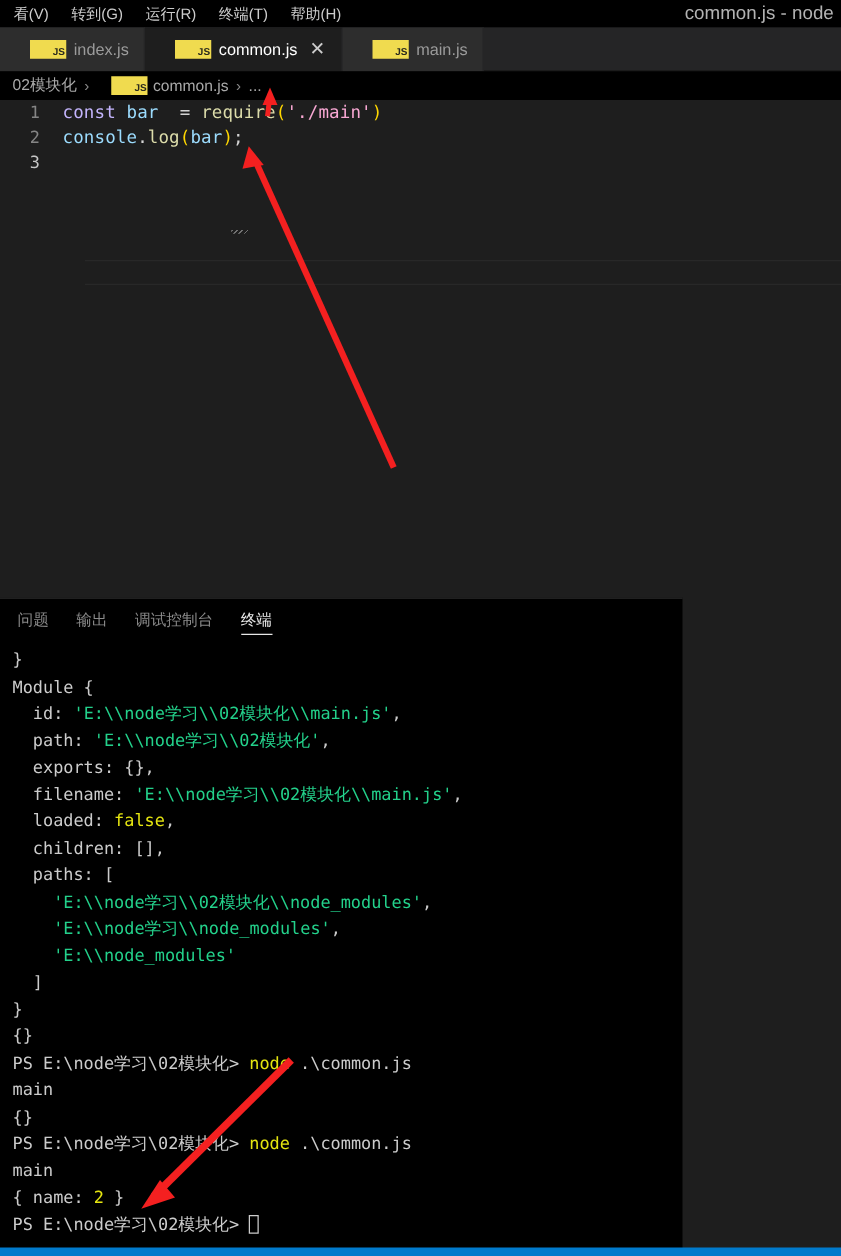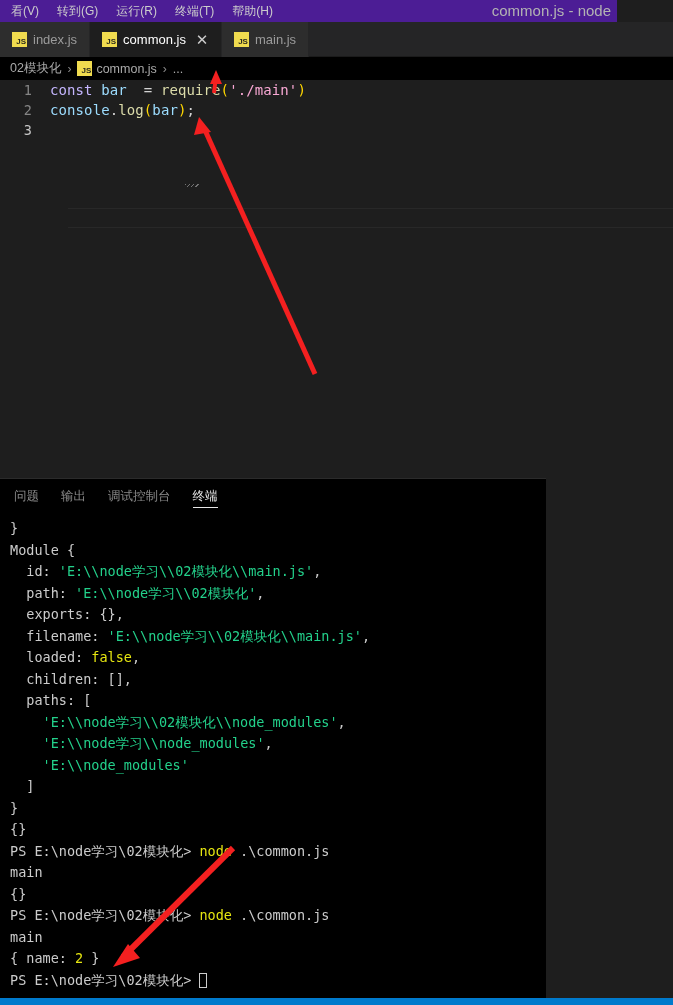--- a/index.html
+++ b/index.html
@@ -6,22 +6,22 @@
   html, body {
     width: 673px; height: 1005px;
     background: #1e1e1e;
     font-family: "Liberation Sans", sans-serif;
     overflow: hidden;
   }
   #app { position: relative; width: 673px; height: 1005px; background: #1e1e1e; }
 
   
   .titlebar {
-    position: absolute; top: 0; left: 0; width: 617px; height: 22px;
-    background: #4c1d95; display: flex; align-items: center;
+    position: absolute; top: 0; left: 0; width: 673px; height: 22px;
+    background: #000000; display: flex; align-items: center;
   }
   .menu { display: flex; align-items: center; padding-left: 2px; }
   .menu-item {
     color: #cccccc; font-size: 12px; line-height: 22px;
     padding: 0 9px; white-space: nowrap; cursor: default;
   }
   .win-title {
     position: absolute; right: 6px; top: 0; line-height: 22px;
     color: #b3b3b3; font-size: 15px; white-space: nowrap;
   }
@@ -40,24 +40,24 @@
     min-width: 0; cursor: pointer;
   }
   .tab.active { background: #1e1e1e; color: #ffffff; }
   .tab.active::before {
     content: ""; position: absolute; left: 0; top: 0;
     width: 100%; height: 1px; background: #1e1e1e;
   }
   .tab.welcome { background: #2d2d2d; }
   .tab .label { overflow: hidden; text-overflow: ellipsis; }
   .jsicon {
-    width: 15px; height: 15px; background: #f0db4f; color: #2b2b1e;
+    width: 29px; height: 15px; background: #f0db4f; color: #2b2b1e;
     font-size: 8px; font-weight: bold; font-family: "Liberation Sans", sans-serif;
     display: flex; align-items: flex-end; justify-content: flex-end;
-    line-height: 8px; padding: 0 1px 1px 0; flex: none;
+    line-height: 8px; padding: 0 1px 1px 0; flex: none; margin-left: 12px;
   }
   .fileicon { width: 14px; height: 16px; flex: none; }
   .tabclose {
     font-size: 15px; color: #cccccc; line-height: 14px;
     margin-left: 3px; width: 14px; text-align: center; cursor: pointer;
   }
 
   
   .breadcrumb {
     position: absolute; top: 57px; left: 0; width: 673px; height: 23px;

